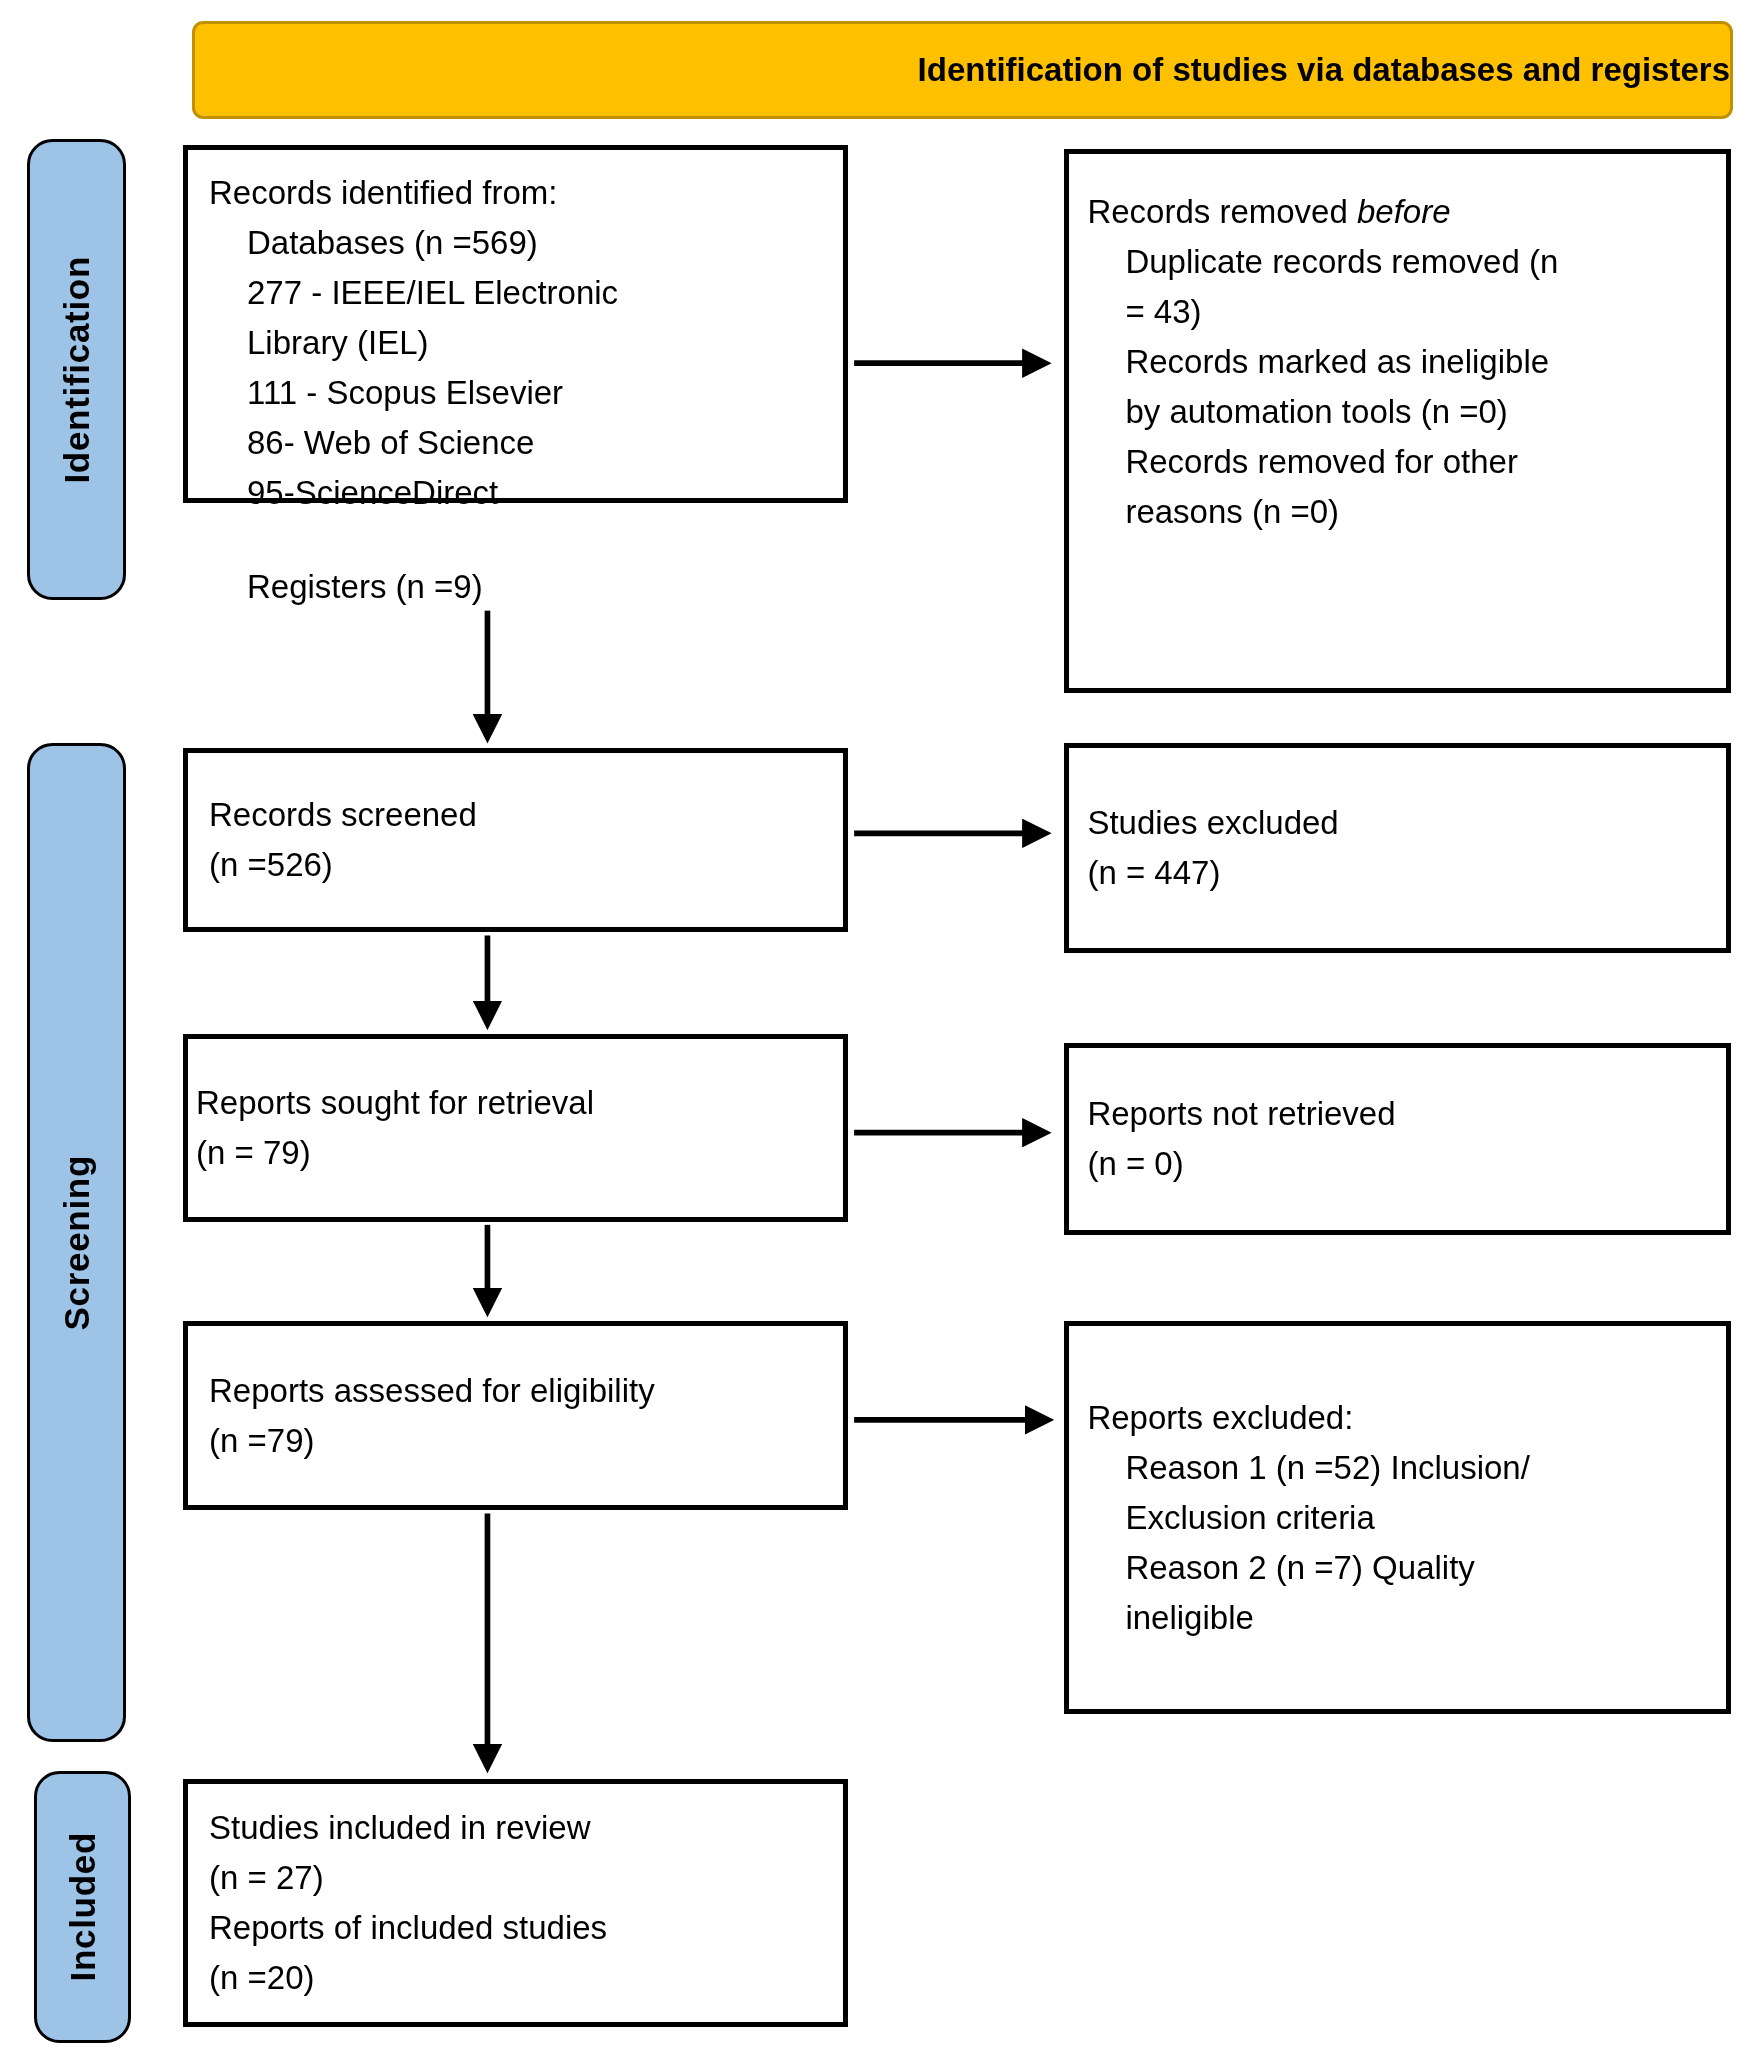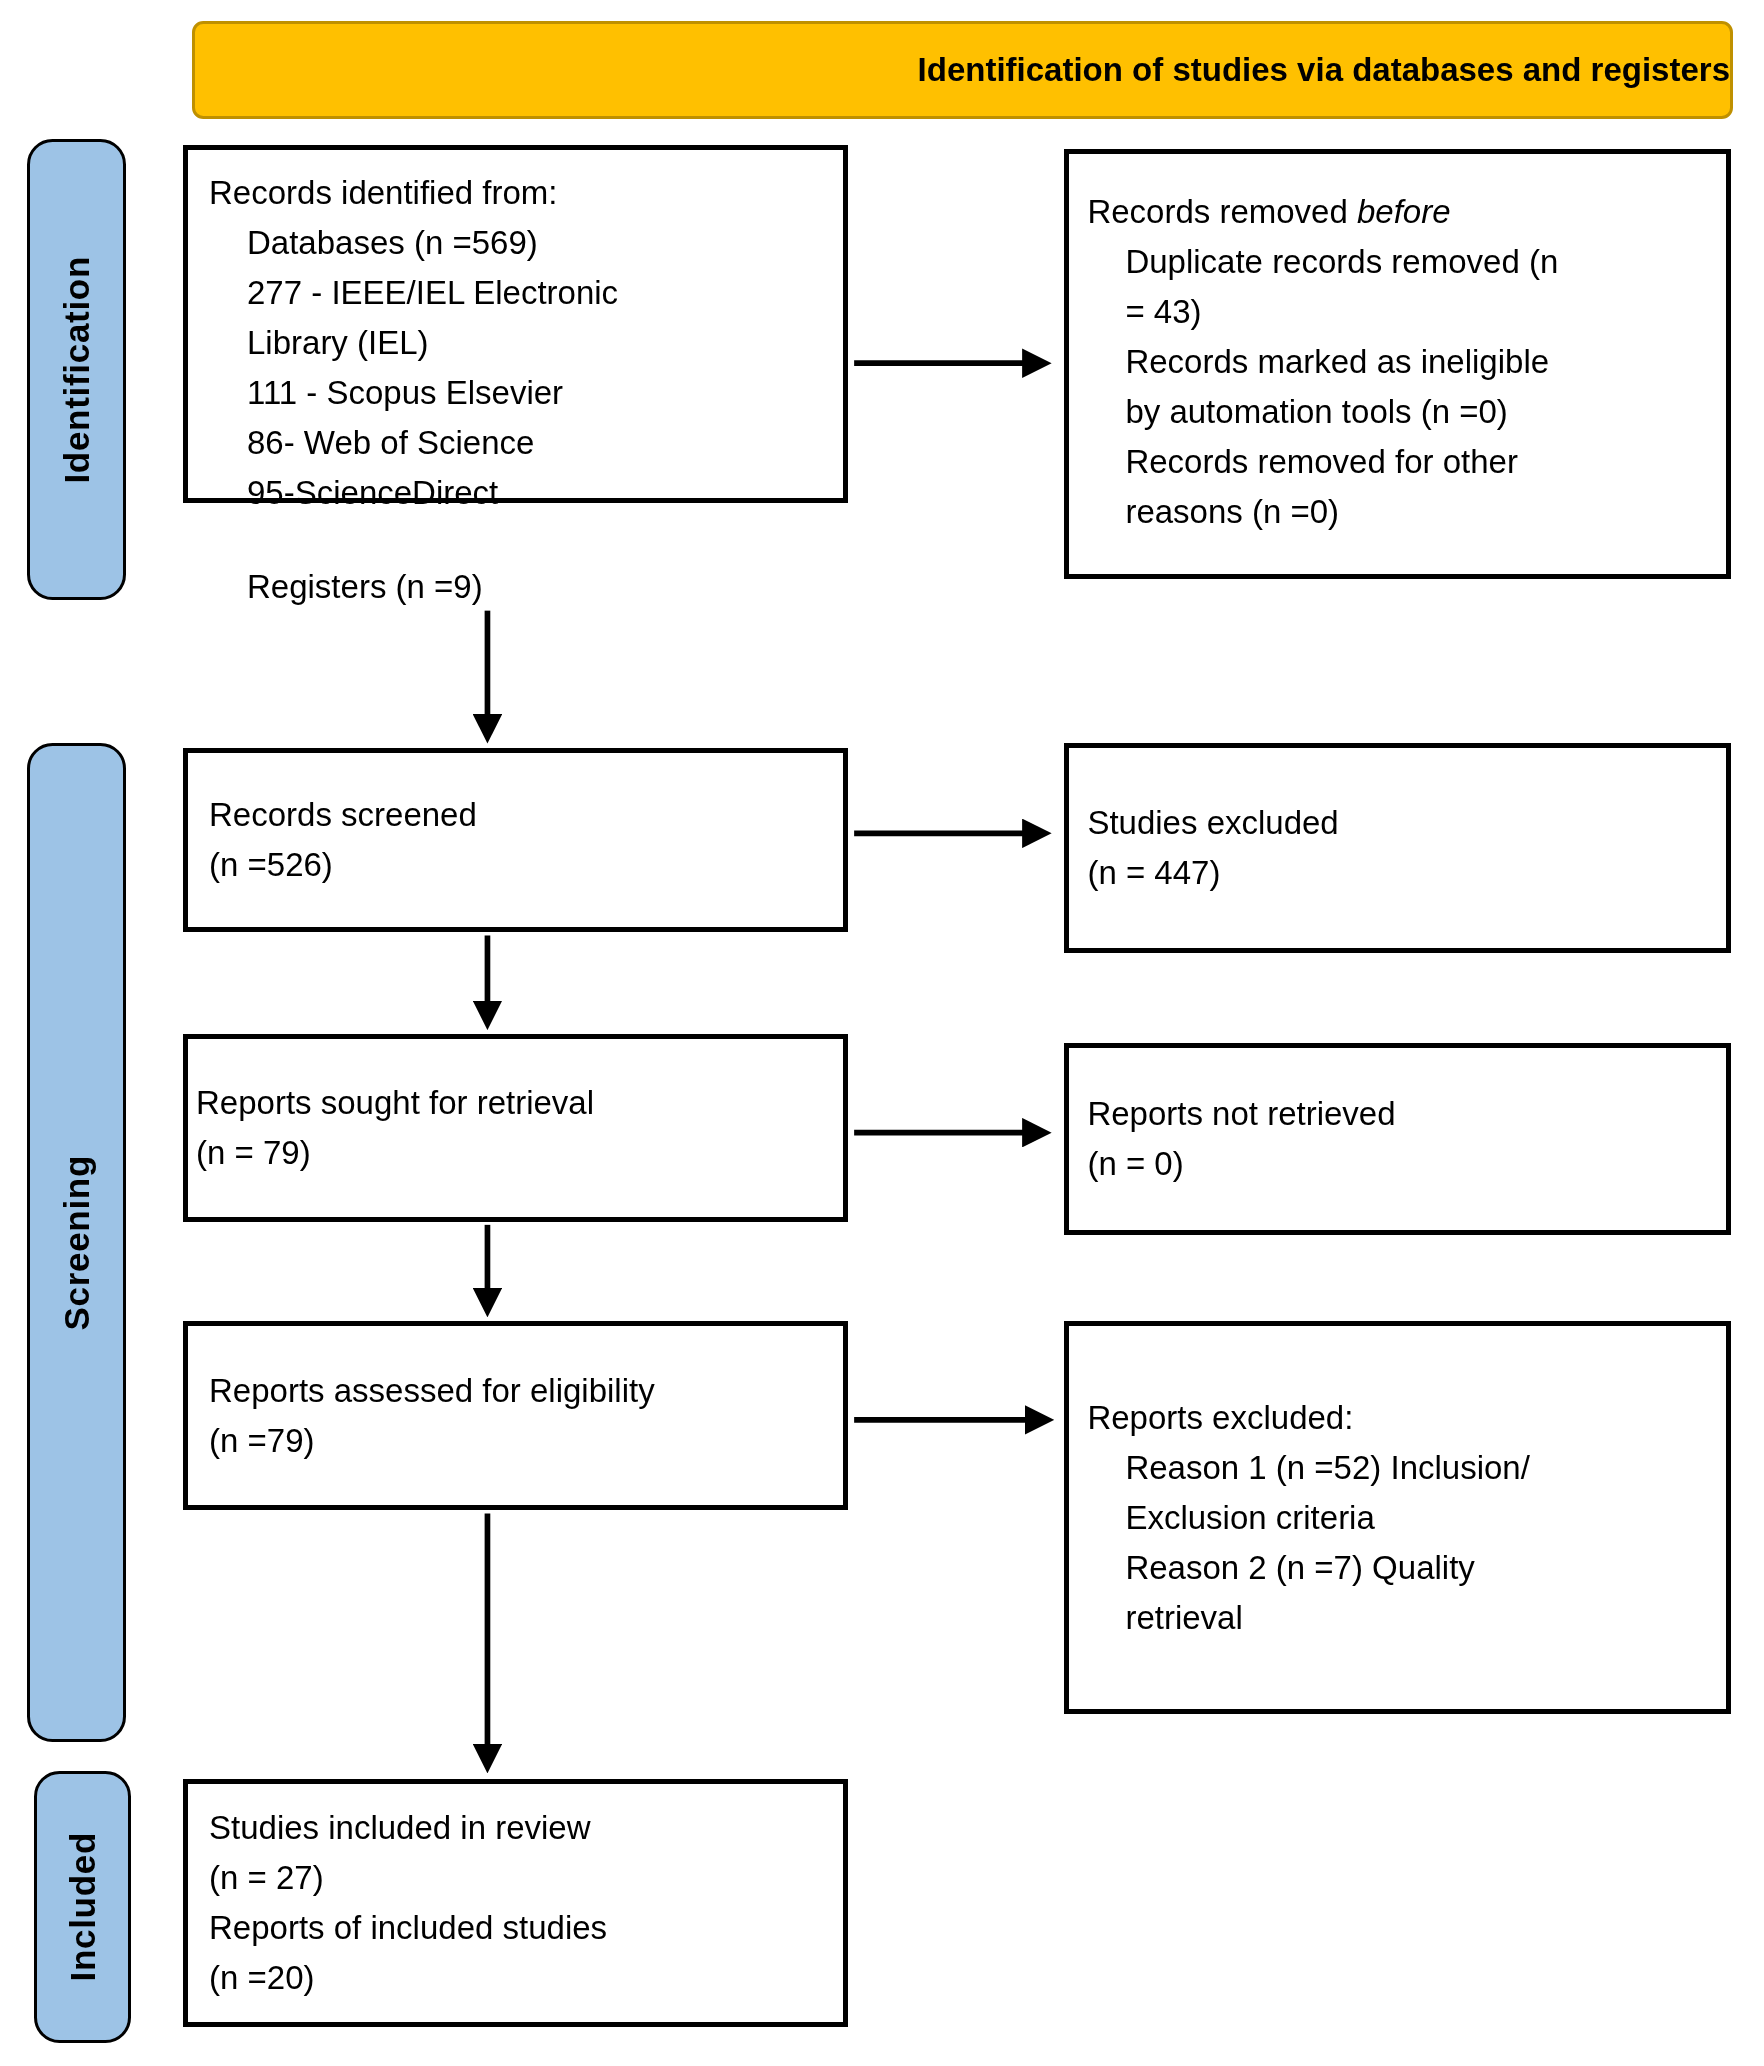--- a/index.html
+++ b/index.html
@@ -33,21 +33,21 @@
   .box {
     position:absolute; background:#fff; border:5.7px solid #000; box-sizing:border-box;
     font-size:33px; line-height:50px;
   }
   .line { white-space:nowrap; }
   .ind  { padding-left:38px; }
   .gap  { margin-top:44px; }
   .vcenter { display:flex; flex-direction:column; justify-content:center; }
 
   .box-records-identified   { left:183px;  top:145px;  width:665px; height:358px; padding:18.4px 7px 0 21px; }
-  .box-records-removed      { left:1064px; top:149px;  width:667px; height:430px; padding:33px 7px 0 18.4px; }
+  .box-records-removed      { left:1064px; top:149px;  width:667px; height:544px; padding:33px 7px 0 18.4px; }
   .box-records-screened     { left:183px;  top:748px; width:665px; height:184px; padding-left:21px; }
   .box-records-excluded     { left:1064px; top:743px; width:667px; height:210px; padding-left:18.4px; }
   .box-reports-sought       { left:183px;  top:1034px; width:665px; height:188px; padding-left:8px; }
   .box-reports-not-retrieved{ left:1064px; top:1043px; width:667px; height:192px; padding-left:18.4px; }
   .box-reports-assessed     { left:183px;  top:1321px; width:665px; height:189px; padding-left:21px; }
   .box-reports-excluded     { left:1064px; top:1321px; width:667px; height:393px; padding-left:18.4px; }
   .box-studies-included     { left:183px;  top:1779px; width:665px; height:248px; padding-left:21px; }
 
   
   .arrows { position:absolute; left:0; top:0; width:1765px; height:2066px; pointer-events:none; }
@@ -116,21 +116,21 @@
   <div class="box vcenter box-reports-assessed">
     <div class="line">Reports assessed for eligibility</div>
     <div class="line">(n =79)</div>
   </div>
 
   <div class="box vcenter box-reports-excluded">
     <div class="line">Reports excluded:</div>
     <div class="line ind">Reason 1 (n =52) Inclusion/</div>
     <div class="line ind">Exclusion criteria</div>
     <div class="line ind">Reason 2 (n =7) Quality</div>
-    <div class="line ind">retrieval</div>
+    <div class="line ind">ineligible</div>
   </div>
 
   <div class="box vcenter box-studies-included">
     <div class="line">Studies included in review</div>
     <div class="line">(n = 27)</div>
     <div class="line">Reports of included studies</div>
     <div class="line">(n =20)</div>
   </div>
 
   <svg class="arrows" viewBox="0 0 2488 2913" xmlns="http://www.w3.org/2000/svg">

